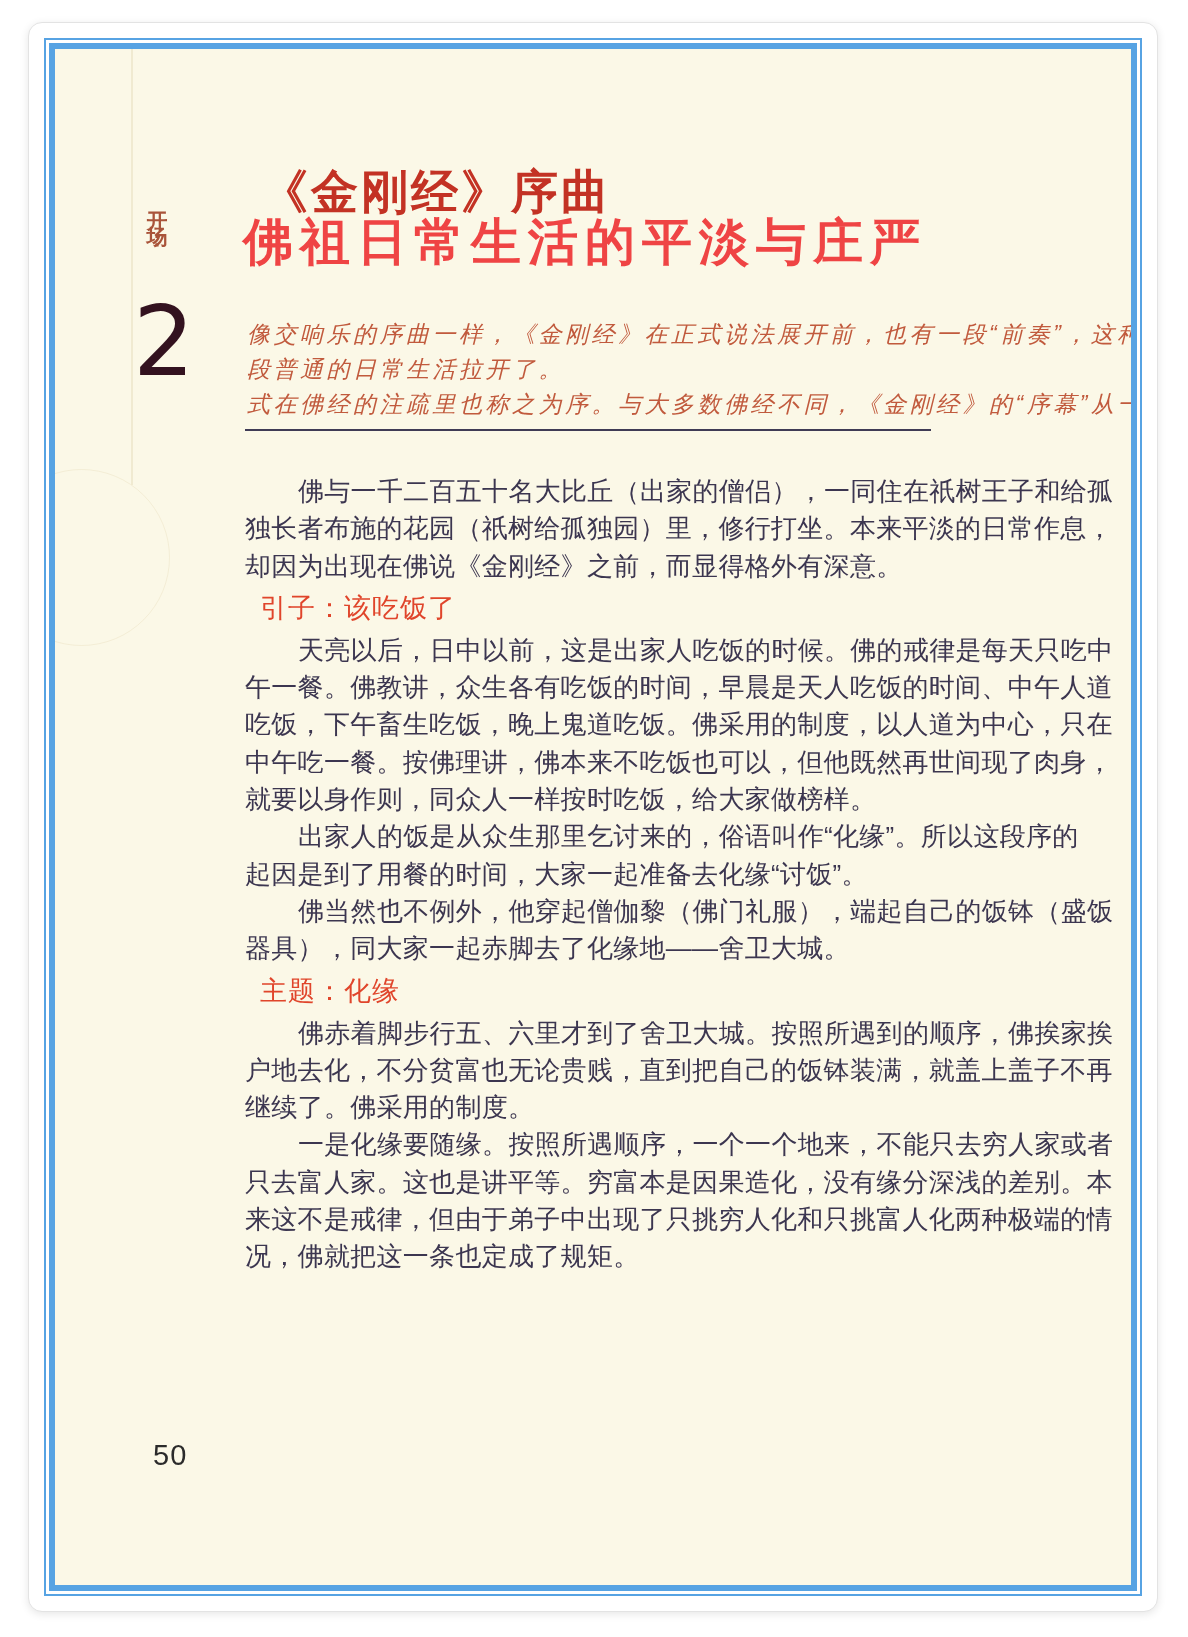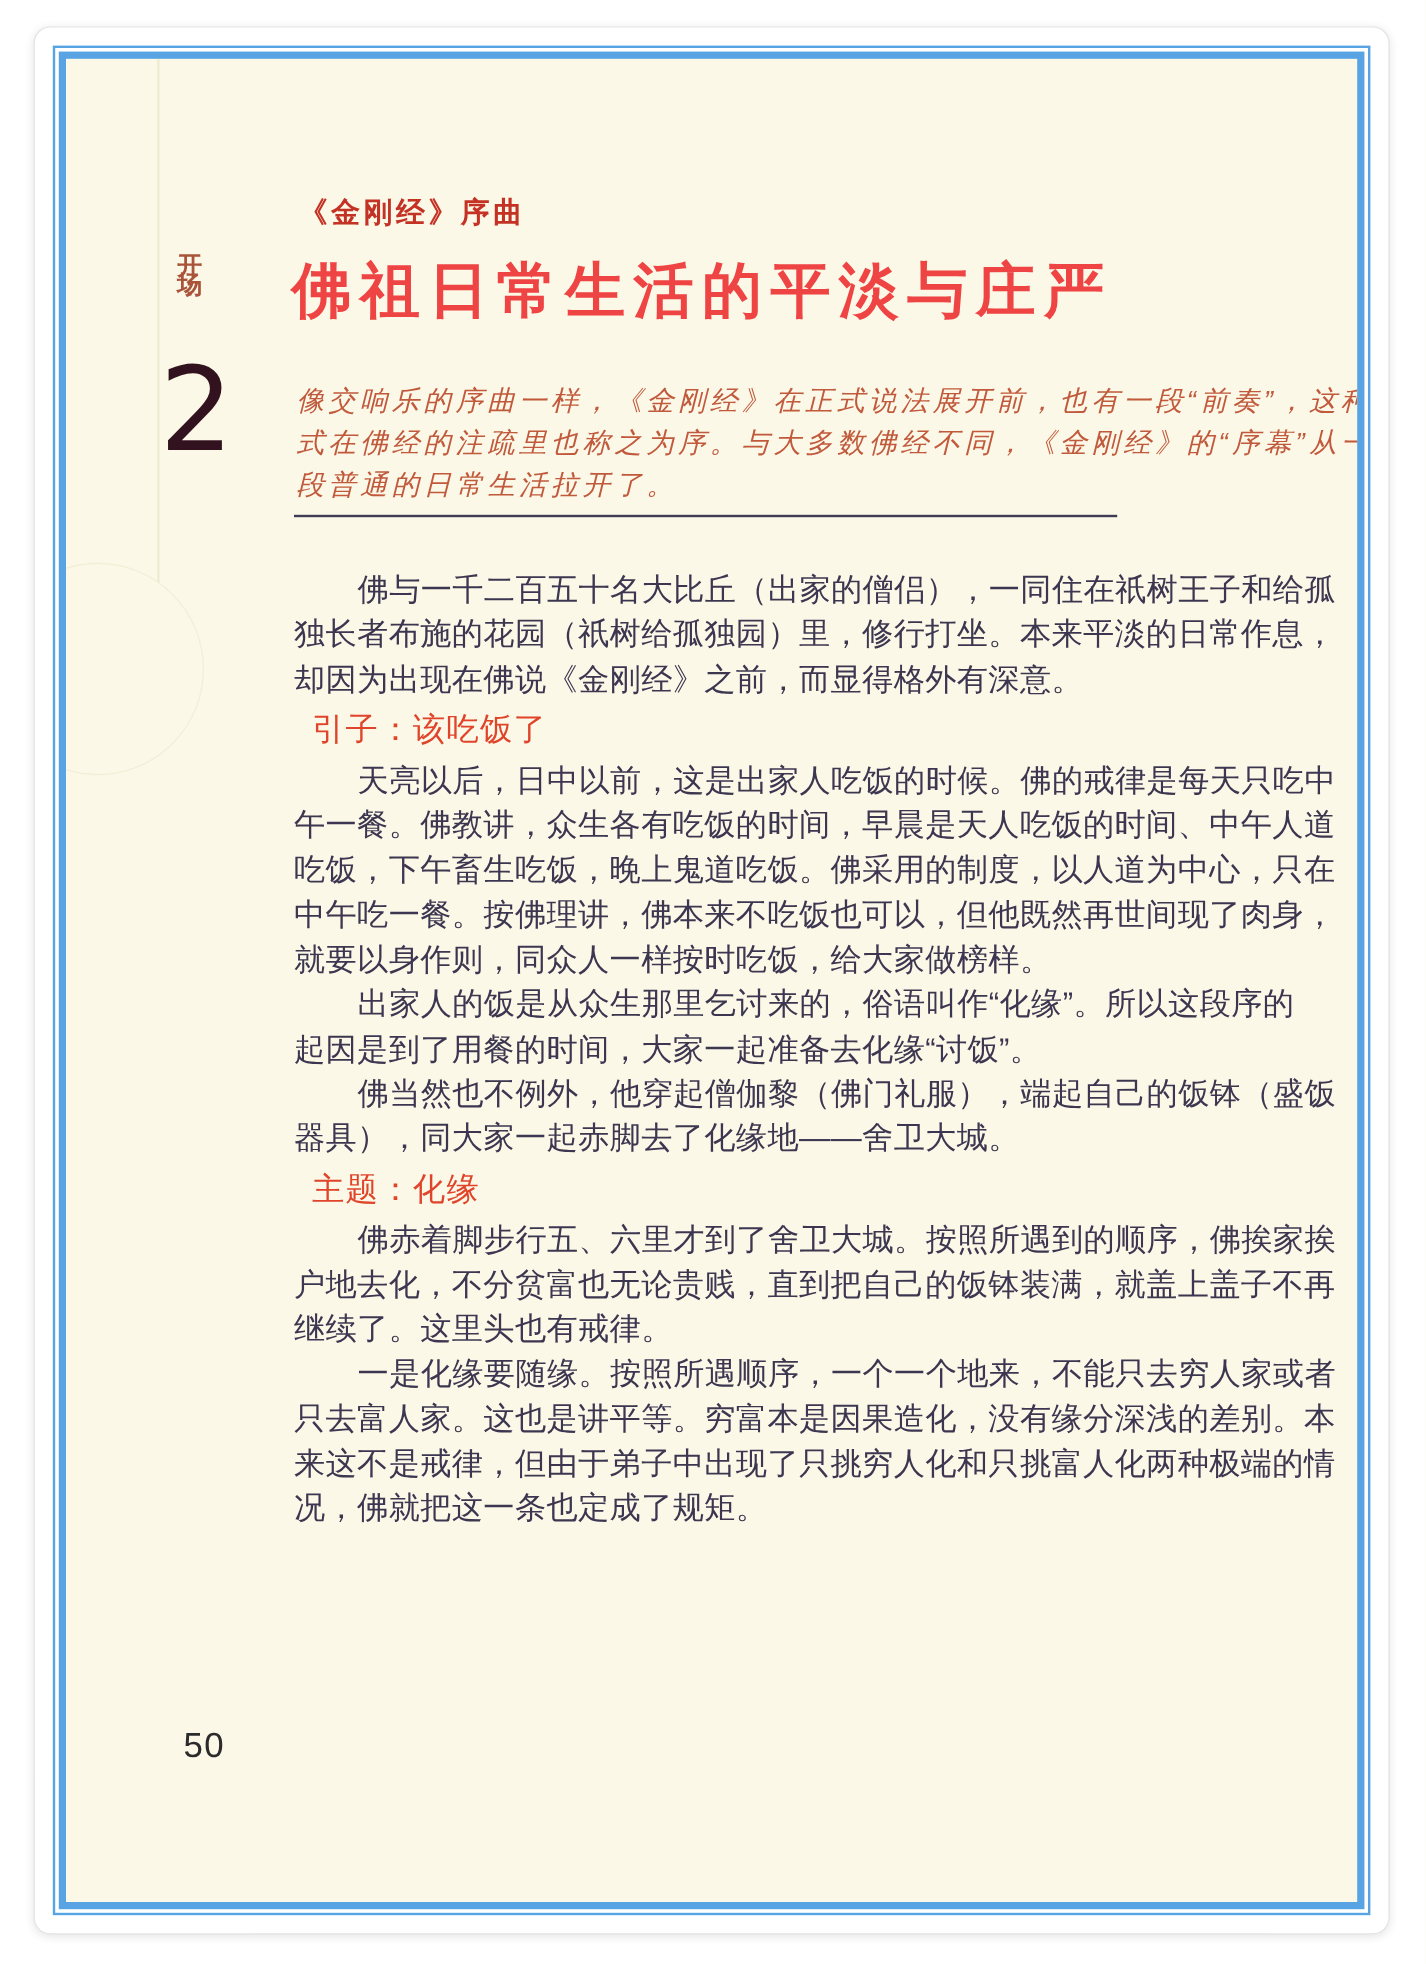--- a/index.html
+++ b/index.html
@@ -40,23 +40,23 @@
   }
   .chapter-num{
     position:absolute;left:78px;top:244px;
     font-size:97px;line-height:1;color:#33121f;font-weight:500;
     font-family:"DejaVu Sans",sans-serif;
   }
 
   
   .main-col{position:absolute;left:190px;top:0;width:686px;}
   .series-title{
-    position:absolute;left:4px;top:112px;
+    position:absolute;left:16px;top:112px;
     font-family:"Liberation Serif",serif;font-weight:700;
-    font-size:24px;color:#c33224;letter-spacing:3px;white-space:nowrap;
+    font-size:47px;color:#c33224;letter-spacing:3px;white-space:nowrap;
   }
   .main-title{
     position:absolute;left:-2px;top:160px;
     font-size:50px;font-weight:900;color:#ef4444;letter-spacing:7px;
     white-space:nowrap;
   }
   .intro{
     position:absolute;left:2px;top:268px;width:686px;
     font-size:23px;line-height:35px;color:#c15a3d;letter-spacing:3.5px;
     font-style:italic;
@@ -93,22 +93,22 @@
         <div class="faint-circle"></div>
 
         <div class="kicker">开场：</div>
         <div class="chapter-num">2</div>
 
         <div class="main-col">
           <div class="series-title">《金刚经》序曲</div>
           <div class="main-title">佛祖日常生活的平淡与庄严</div>
           <div class="intro" id="intro-block">
               <div class="line">像交响乐的序曲一样，《金刚经》在正式说法展开前，也有一段“前奏”，这种形</div>
+              <div class="line">段普通的日常生活拉开了。</div>
               <div class="line">式在佛经的注疏里也称之为序。与大多数佛经不同，《金刚经》的“序幕”从一</div>
-              <div class="line">段普通的日常生活拉开了。</div>
             </div>
           <div class="rule"></div>
           <div class="body-blocks" id="content-blocks">
               <div class="para">
                 <div class="line first">佛与一千二百五十名大比丘（出家的僧侣），一同住在祇树王子和给孤</div>
                 <div class="line">独长者布施的花园（祇树给孤独园）里，修行打坐。本来平淡的日常作息，</div>
                 <div class="line">却因为出现在佛说《金刚经》之前，而显得格外有深意。</div>
               </div>
               <div class="heading">引子：该吃饭了</div>
               <div class="para">
@@ -123,21 +123,21 @@
                 <div class="line">起因是到了用餐的时间，大家一起准备去化缘“讨饭”。</div>
               </div>
               <div class="para">
                 <div class="line first">佛当然也不例外，他穿起僧伽黎（佛门礼服），端起自己的饭钵（盛饭</div>
                 <div class="line">器具），同大家一起赤脚去了化缘地——舍卫大城。</div>
               </div>
               <div class="heading">主题：化缘</div>
               <div class="para">
                 <div class="line first">佛赤着脚步行五、六里才到了舍卫大城。按照所遇到的顺序，佛挨家挨</div>
                 <div class="line">户地去化，不分贫富也无论贵贱，直到把自己的饭钵装满，就盖上盖子不再</div>
-                <div class="line">继续了。这里头也有戒律。</div>
+                <div class="line">继续了。佛采用的制度。</div>
               </div>
               <div class="para">
                 <div class="line first">一是化缘要随缘。按照所遇顺序，一个一个地来，不能只去穷人家或者</div>
                 <div class="line">只去富人家。这也是讲平等。穷富本是因果造化，没有缘分深浅的差别。本</div>
                 <div class="line">来这不是戒律，但由于弟子中出现了只挑穷人化和只挑富人化两种极端的情</div>
                 <div class="line">况，佛就把这一条也定成了规矩。</div>
               </div>
             </div>
         </div>
 

